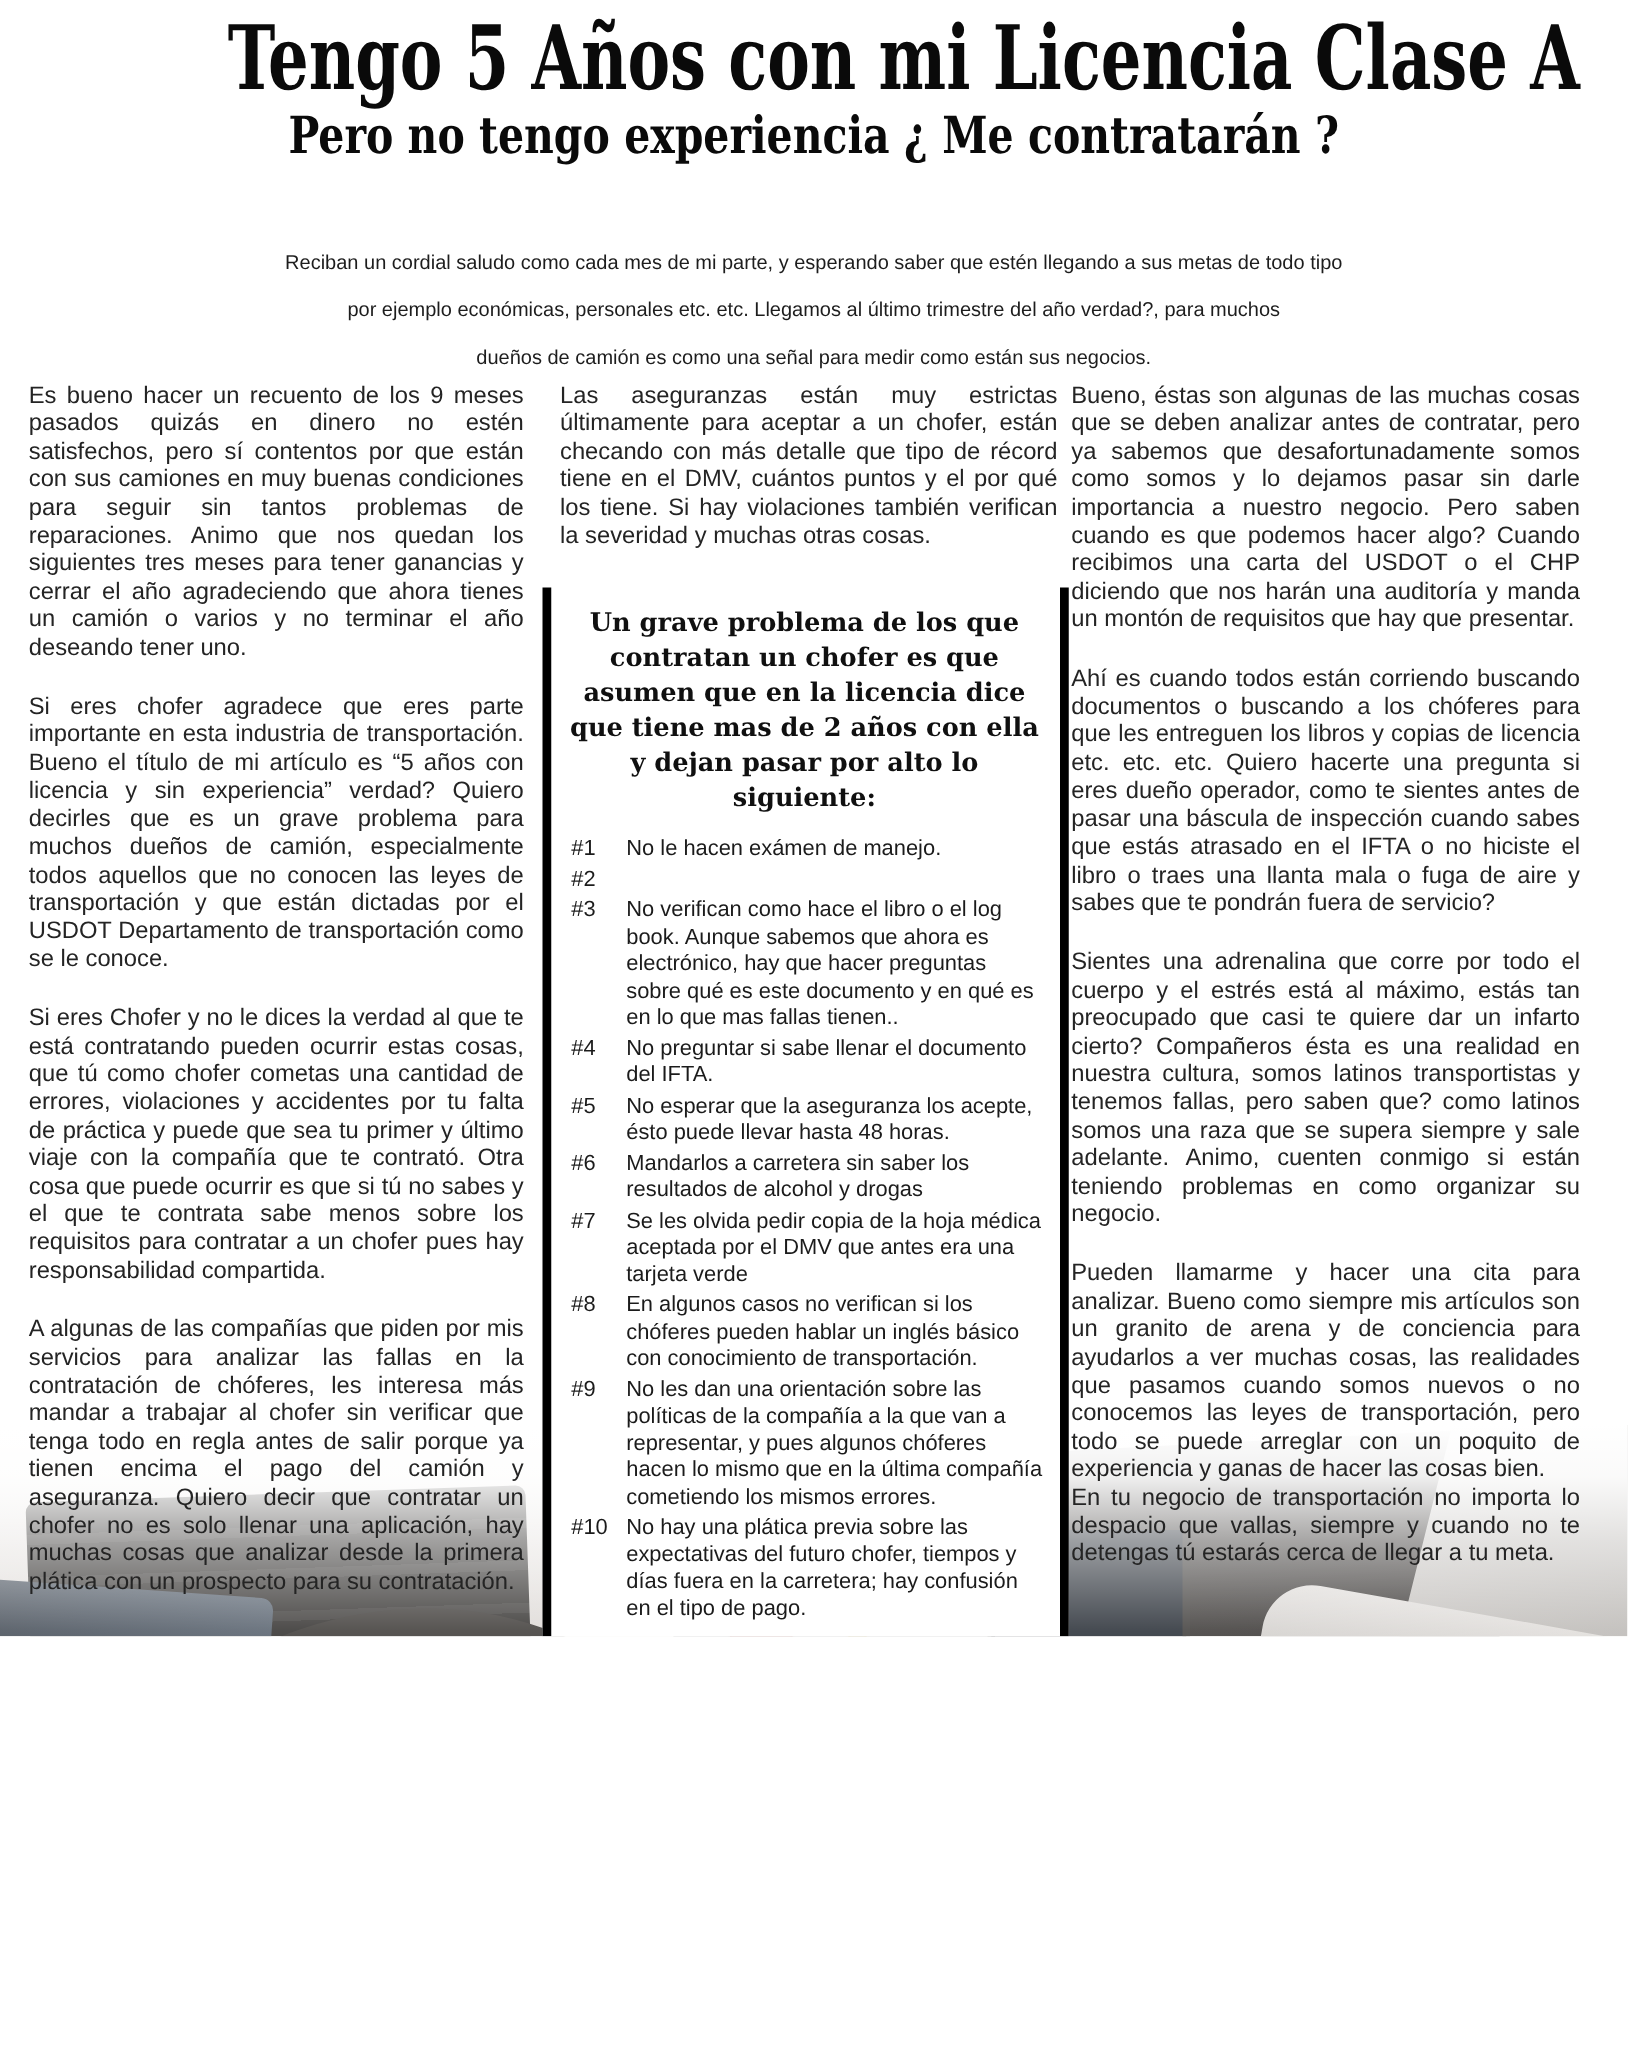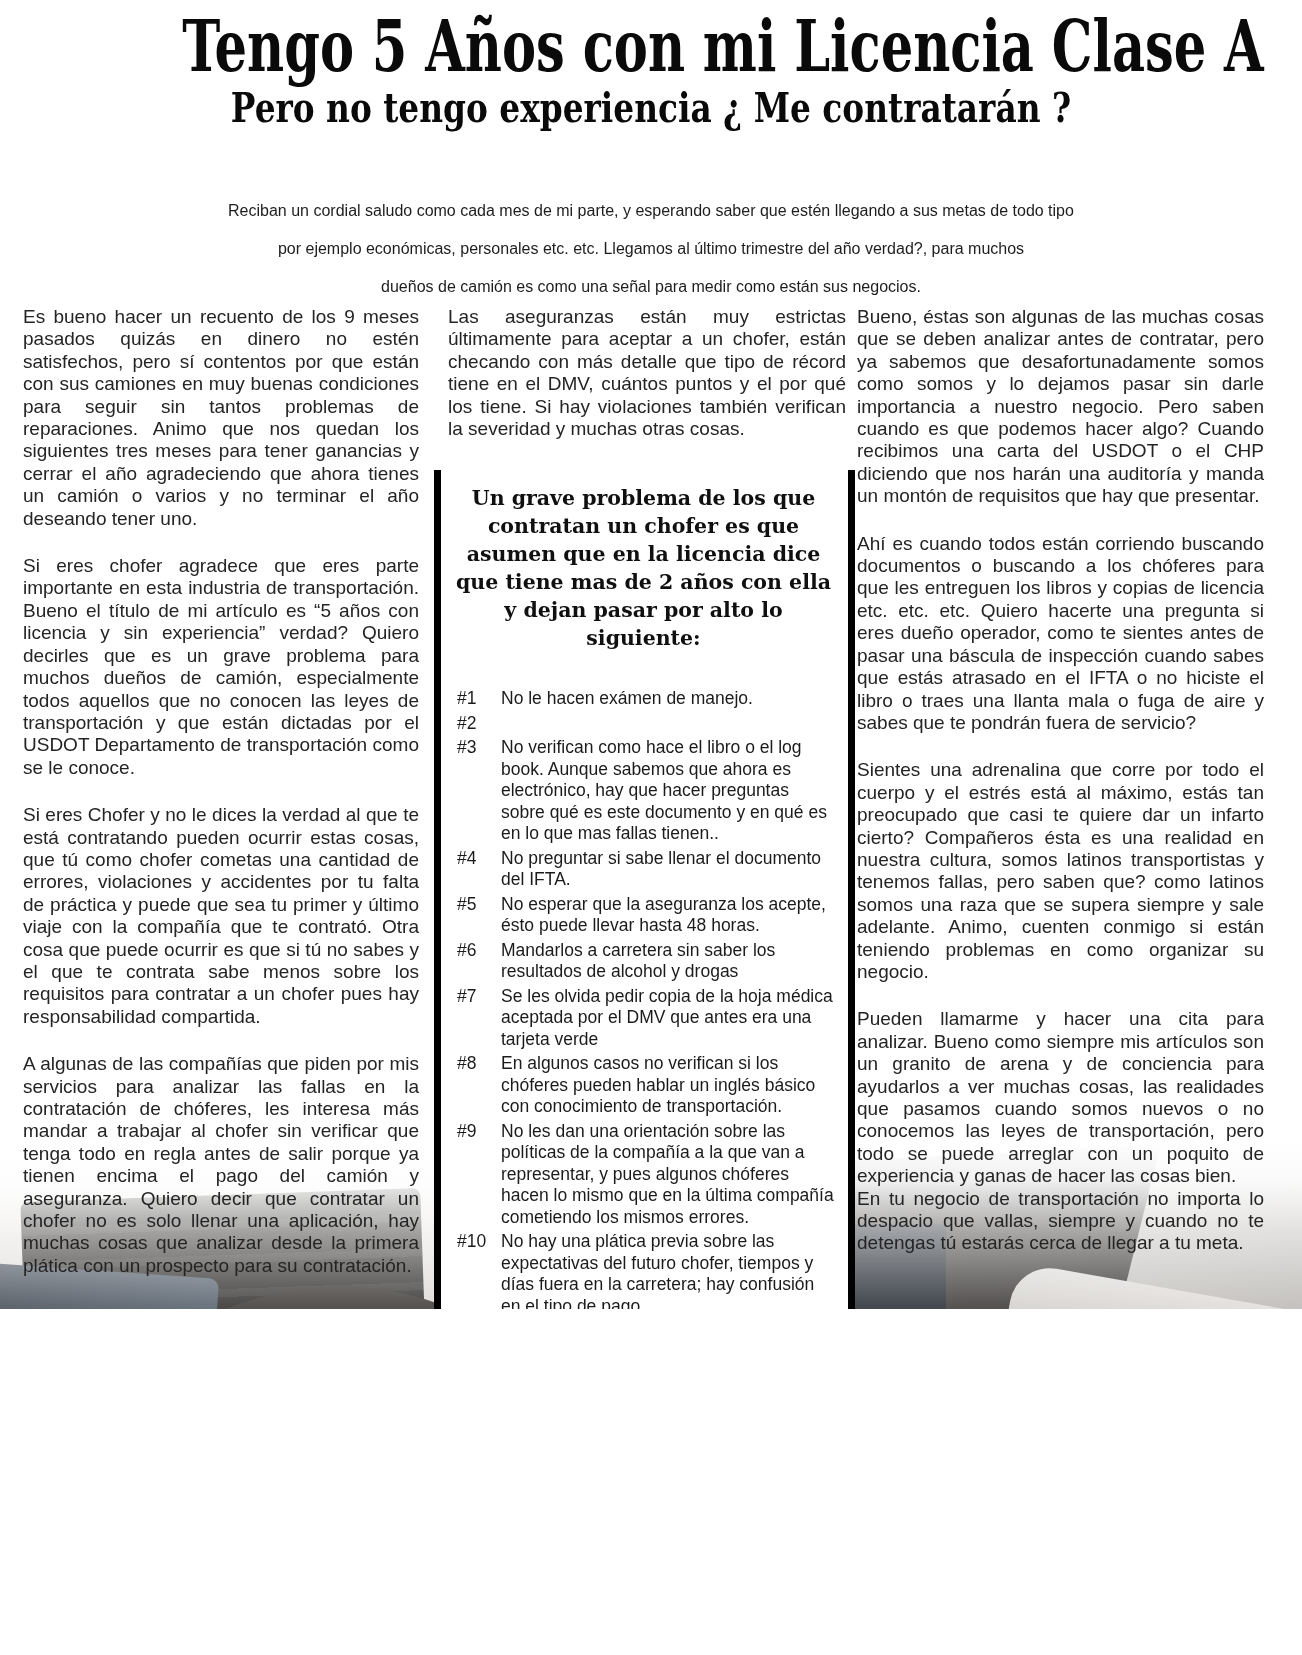--- a/index.html
+++ b/index.html
@@ -33,21 +33,21 @@
   .col-mid   { left:448px; width:398px; }
   .col-right { left:857px; width:407px; }
 
   
   .callout-box {
     background:#fff; border-left:7px solid #000; border-right:7px solid #000;
     margin:30px -9px 0 -14px; padding:10px 12px 18px 10px; text-align:left;
   }
   .callout-heading {
     font-family:"DejaVu Serif", serif; font-weight:700; font-size:20.5px;
-    line-height:28px; text-align:center; margin:4px 4px 36px; color:#101010;
+    line-height:28px; text-align:center; margin:4px 4px 16px; color:#101010;
   }
   .callout-list { list-style:none; margin:0; padding:0 0 0 6px;
     font-size:17.5px; line-height:21.5px; color:#1b1b1b; text-align:left; }
   .callout-list li { display:flex; margin-bottom:3px; }
   .callout-list .num { flex:0 0 44px; }
   .callout-list .txt { flex:1; }
 
   
   .photo { position:absolute; left:0; top:1140px; width:1302px; height:515px;
     overflow:hidden; z-index:0;

